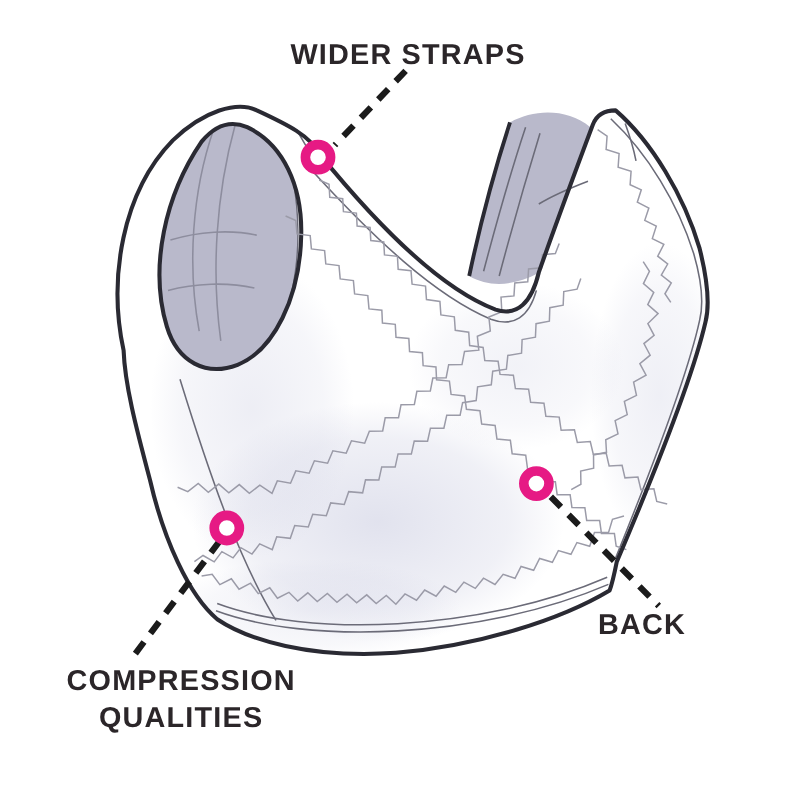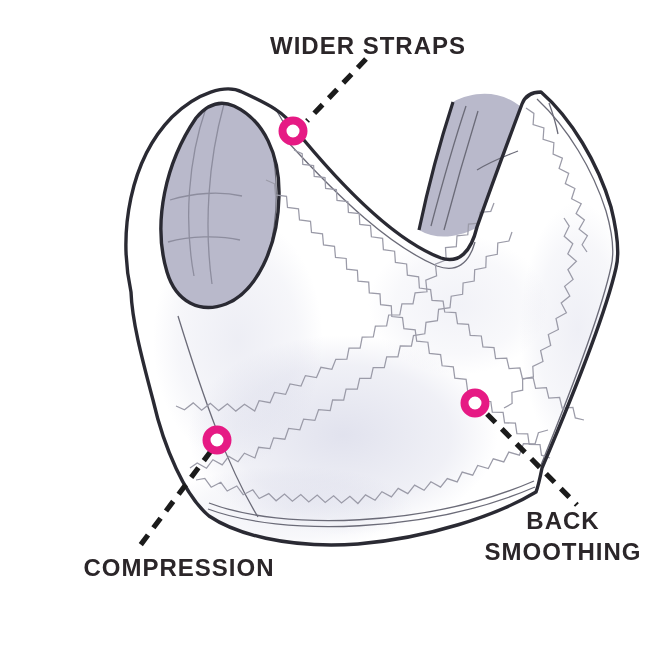--- a/index.html
+++ b/index.html
@@ -8,21 +8,21 @@
     --leader:#1b1b1b;
     --lav:#b9b9cb;
     --stitch:#9b9ba8;
     --seam:#6b6b78;
     --text:#2b2629;
     --bg:#ffffff;
   }
   html,body{margin:0;padding:0;background:var(--bg);}
   .stage{
     position:relative;width:636px;height:667px;background:var(--bg);
-    overflow:hidden;font-family:"Liberation Sans","DejaVu Sans",sans-serif;margin-left:28px;
+    overflow:hidden;font-family:"Liberation Sans","DejaVu Sans",sans-serif;
   }
   .stage svg{position:absolute;left:0;top:0;}
   .label{
     position:absolute;transform:translateX(-50%);
     text-align:center;color:var(--text);
     font-weight:700;font-size:24px;line-height:31px;letter-spacing:1px;
     white-space:nowrap;
   }
 </style>
 </head>
@@ -111,20 +111,20 @@
       <circle cx="447" cy="403" r="10.5" fill="#ffffff" stroke="#e61a84" stroke-width="8"></circle>
     </g>
   </svg>
 
   <div class="label" style="left:340px;top:30px;">
     <span>WIDER STRAPS</span>
   </div>
 
   <div class="label" style="left:151px;top:552px;">
     <div>COMPRESSION</div>
+    <div>QUALITIES</div>
   </div>
 
   <div class="label" style="left:535px;top:505px;">
     <div>BACK</div>
-    <div>SMOOTHING</div>
   </div>
 
 </div>
 
 </body></html>

